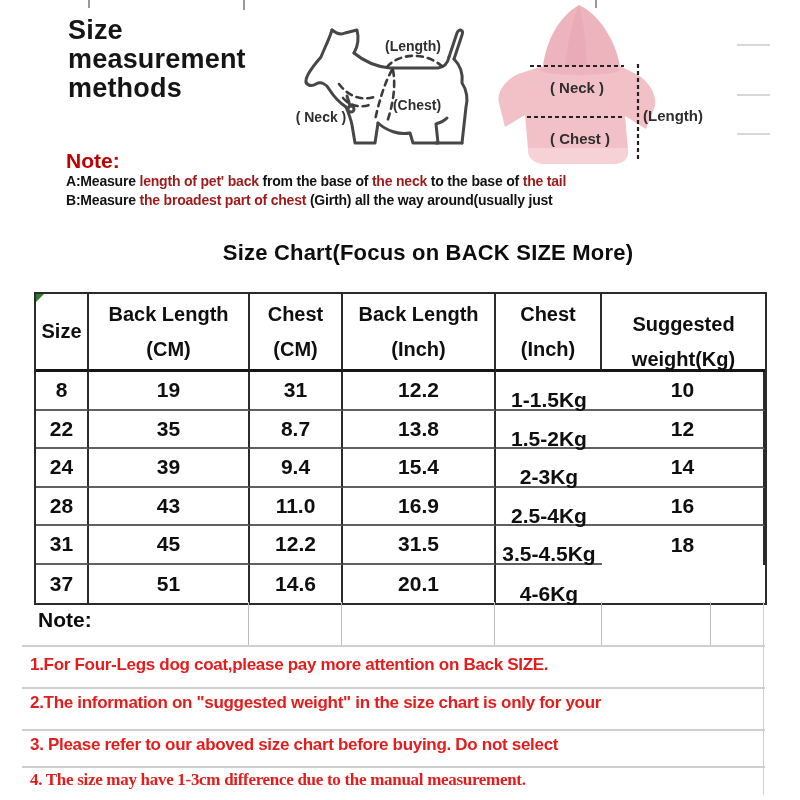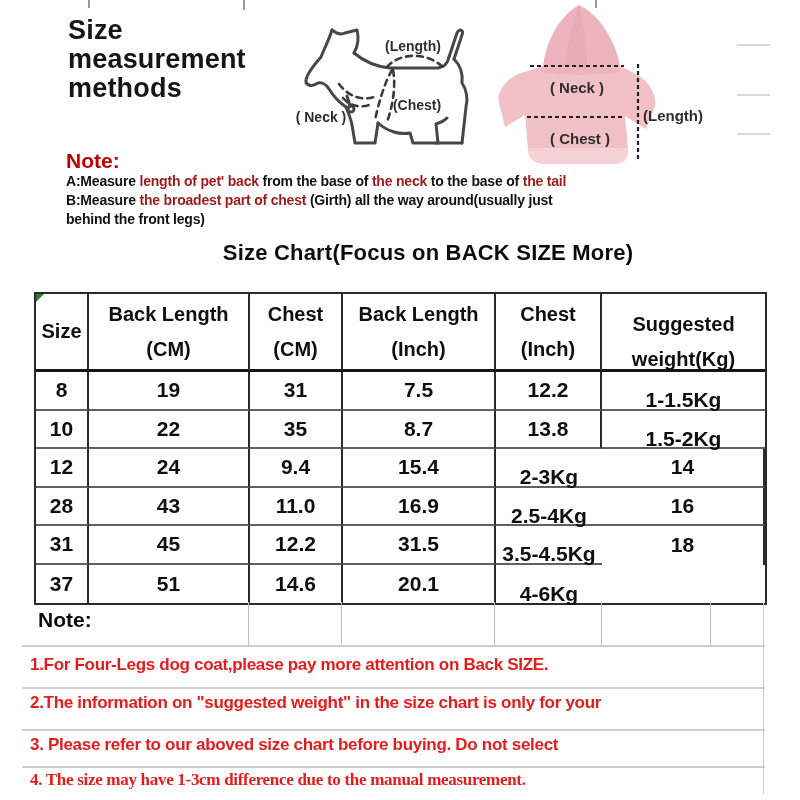--- a/index.html
+++ b/index.html
@@ -116,21 +116,20 @@
     </g>
     <text class="diag-label" x="85" y="93" font-size="15" text-anchor="middle">( Neck )</text>
     <text class="diag-label" x="88" y="144" font-size="15" text-anchor="middle">( Chest )</text>
     <text class="diag-label" x="151" y="121" font-size="15" text-anchor="start">(Length)</text>
   </svg>
 
   <div class="mnote">
     <div class="mnote-head">Note:</div>
     <div class="mnote-line"><span>A:Measure </span><span class="r">length of pet' back </span><span>from the base of </span><span class="r">the neck </span><span>to the base of </span><span class="r">the tail</span></div>
     <div class="mnote-line"><span>B:Measure </span><span class="r">the broadest part of chest </span><span>(Girth) all the way around(usually just</span></div>
-    <div class="mnote-line">behind the front legs)</div>
   </div>
 
   <div class="chart-title">Size Chart(Focus on BACK SIZE More)</div>
 
   <div class="size-table">
     <div class="th">
         <span>Size</span>
       </div>
     <div class="th">
         <span>Back Length</span>
@@ -149,33 +148,33 @@
         <span>(Inch)</span>
       </div>
     <div class="th">
         <span>Suggested</span>
         <span>weight(Kg)</span>
       </div>
 
     <div class="td c1">8</div>
     <div class="td">19</div>
     <div class="td">31</div>
-    <div class="td">7.5</div>
     <div class="td">12.2</div>
     <div class="td c6">1-1.5Kg</div>
 
     <div class="td c1">10</div>
     <div class="td">22</div>
     <div class="td">35</div>
     <div class="td">8.7</div>
     <div class="td">13.8</div>
     <div class="td c6">1.5-2Kg</div>
 
     <div class="td c1">12</div>
     <div class="td">24</div>
+    <div class="td">39</div>
     <div class="td">9.4</div>
     <div class="td">15.4</div>
     <div class="td c6">2-3Kg</div>
 
     <div class="td c1">14</div>
     <div class="td">28</div>
     <div class="td">43</div>
     <div class="td">11.0</div>
     <div class="td">16.9</div>
     <div class="td c6">2.5-4Kg</div>

